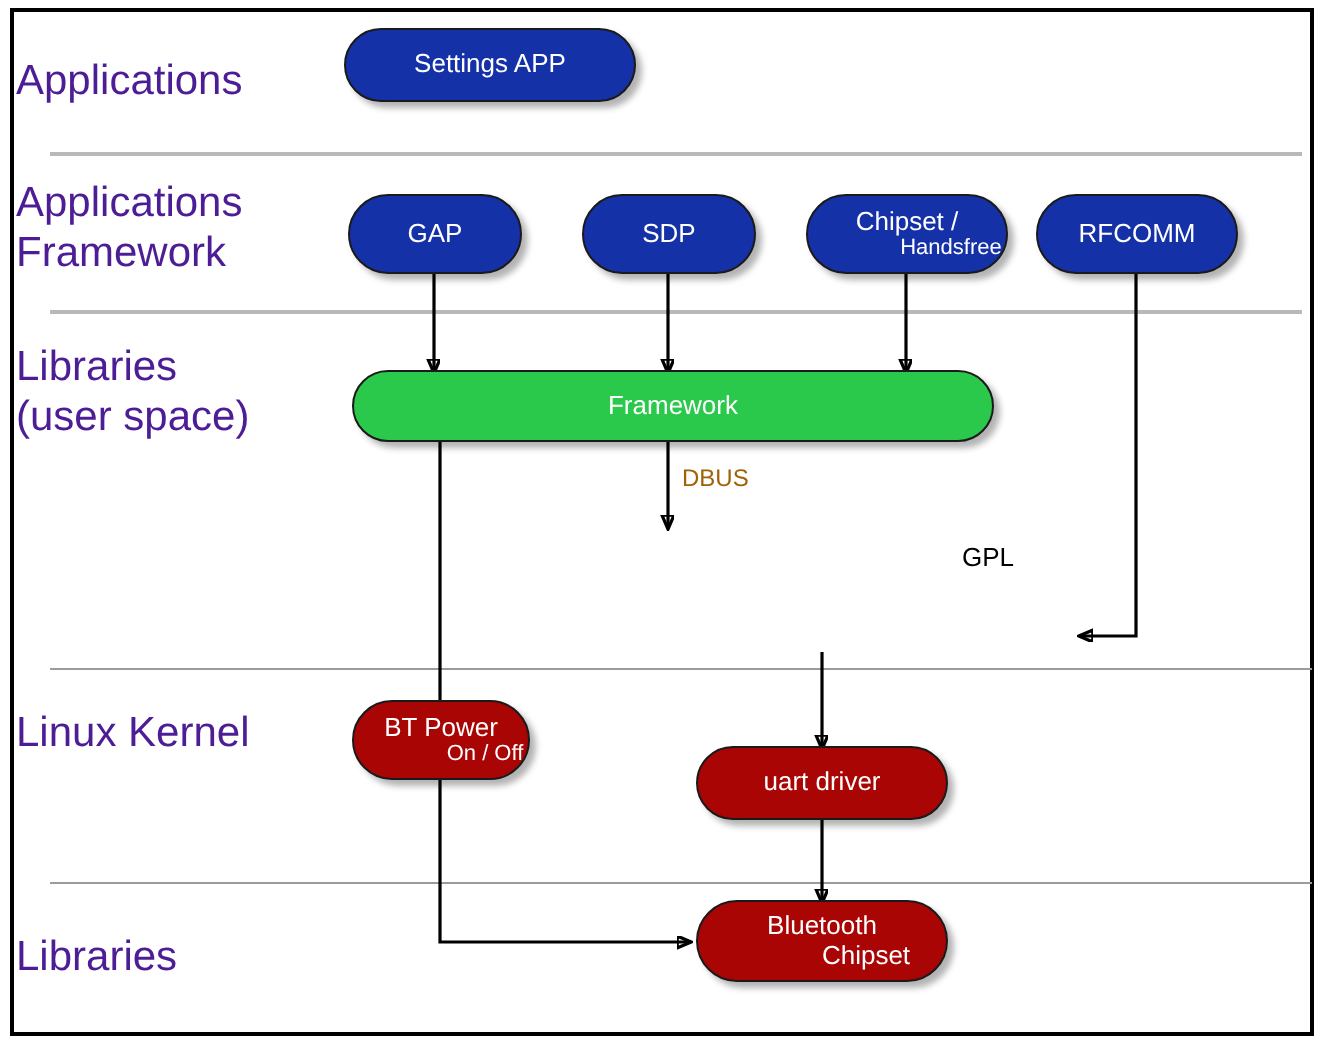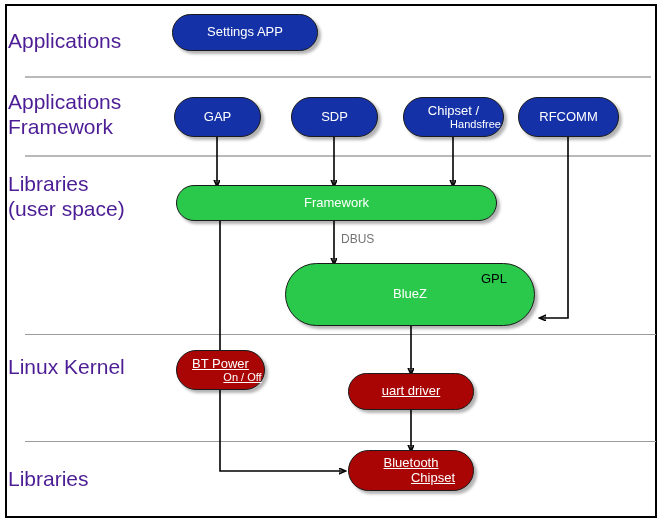--- a/index.html
+++ b/index.html
@@ -44,30 +44,30 @@
     color:#ffffff;
     border:1px solid #1a1a1a;
     box-shadow:3px 3px 3px rgba(0,0,0,0.30);
     z-index:5;
     line-height:1.12;
   }
   .node .l1{display:block;}
   .node .l2{display:block;font-size:11px;padding-left:44px;}
   .node.blue{background:#1531a8;font-size:13px;}
   .node.green{background:#2bc94b;font-size:13px;}
-  .node.red{background:#aa0505;font-size:13px;text-decoration:underline;}
+  .node.red{background:#aa0505;font-size:13px;}
   .badge{
     position:absolute;
     color:#000;
     font-size:13px;
     z-index:7;
   }
   .edge-label{
     position:absolute;
-    color:#737373;
+    color:#a16207;
     font-size:12px;
     z-index:7;
     background:transparent;
   }
   svg#wires{
     position:absolute;left:0;top:0;
     width:663px;height:523px;
     z-index:3;
     pointer-events:none;
   }
@@ -137,23 +137,20 @@
   </div>
 
   <div class="node blue" style="left:518px; top:97px; width:101px; height:40px;">
     <span class="l1">RFCOMM</span>
   </div>
 
   <div class="node green" style="left:176px; top:185px; width:321px; height:36px;">
     <span class="l1">Framework</span>
   </div>
 
-  <div class="node green" style="left:285px; top:263px; width:250px; height:63px;">
-    <span class="l1">BlueZ</span>
-  </div>
   <div class="badge" style="left:481px; top:271px;">GPL</div>
 
   <div class="node red" style="left:176px; top:350px; width:89px; height:40px; flex-direction:column;">
     <span class="l1">BT Power</span>
     <span class="l2">On / Off</span>
   </div>
 
   <div class="node red" style="left:348px; top:450px; width:126px; height:41px; flex-direction:column;">
     <span class="l1">Bluetooth</span>
     <span class="l2" style="font-size:13px;">Chipset</span>

